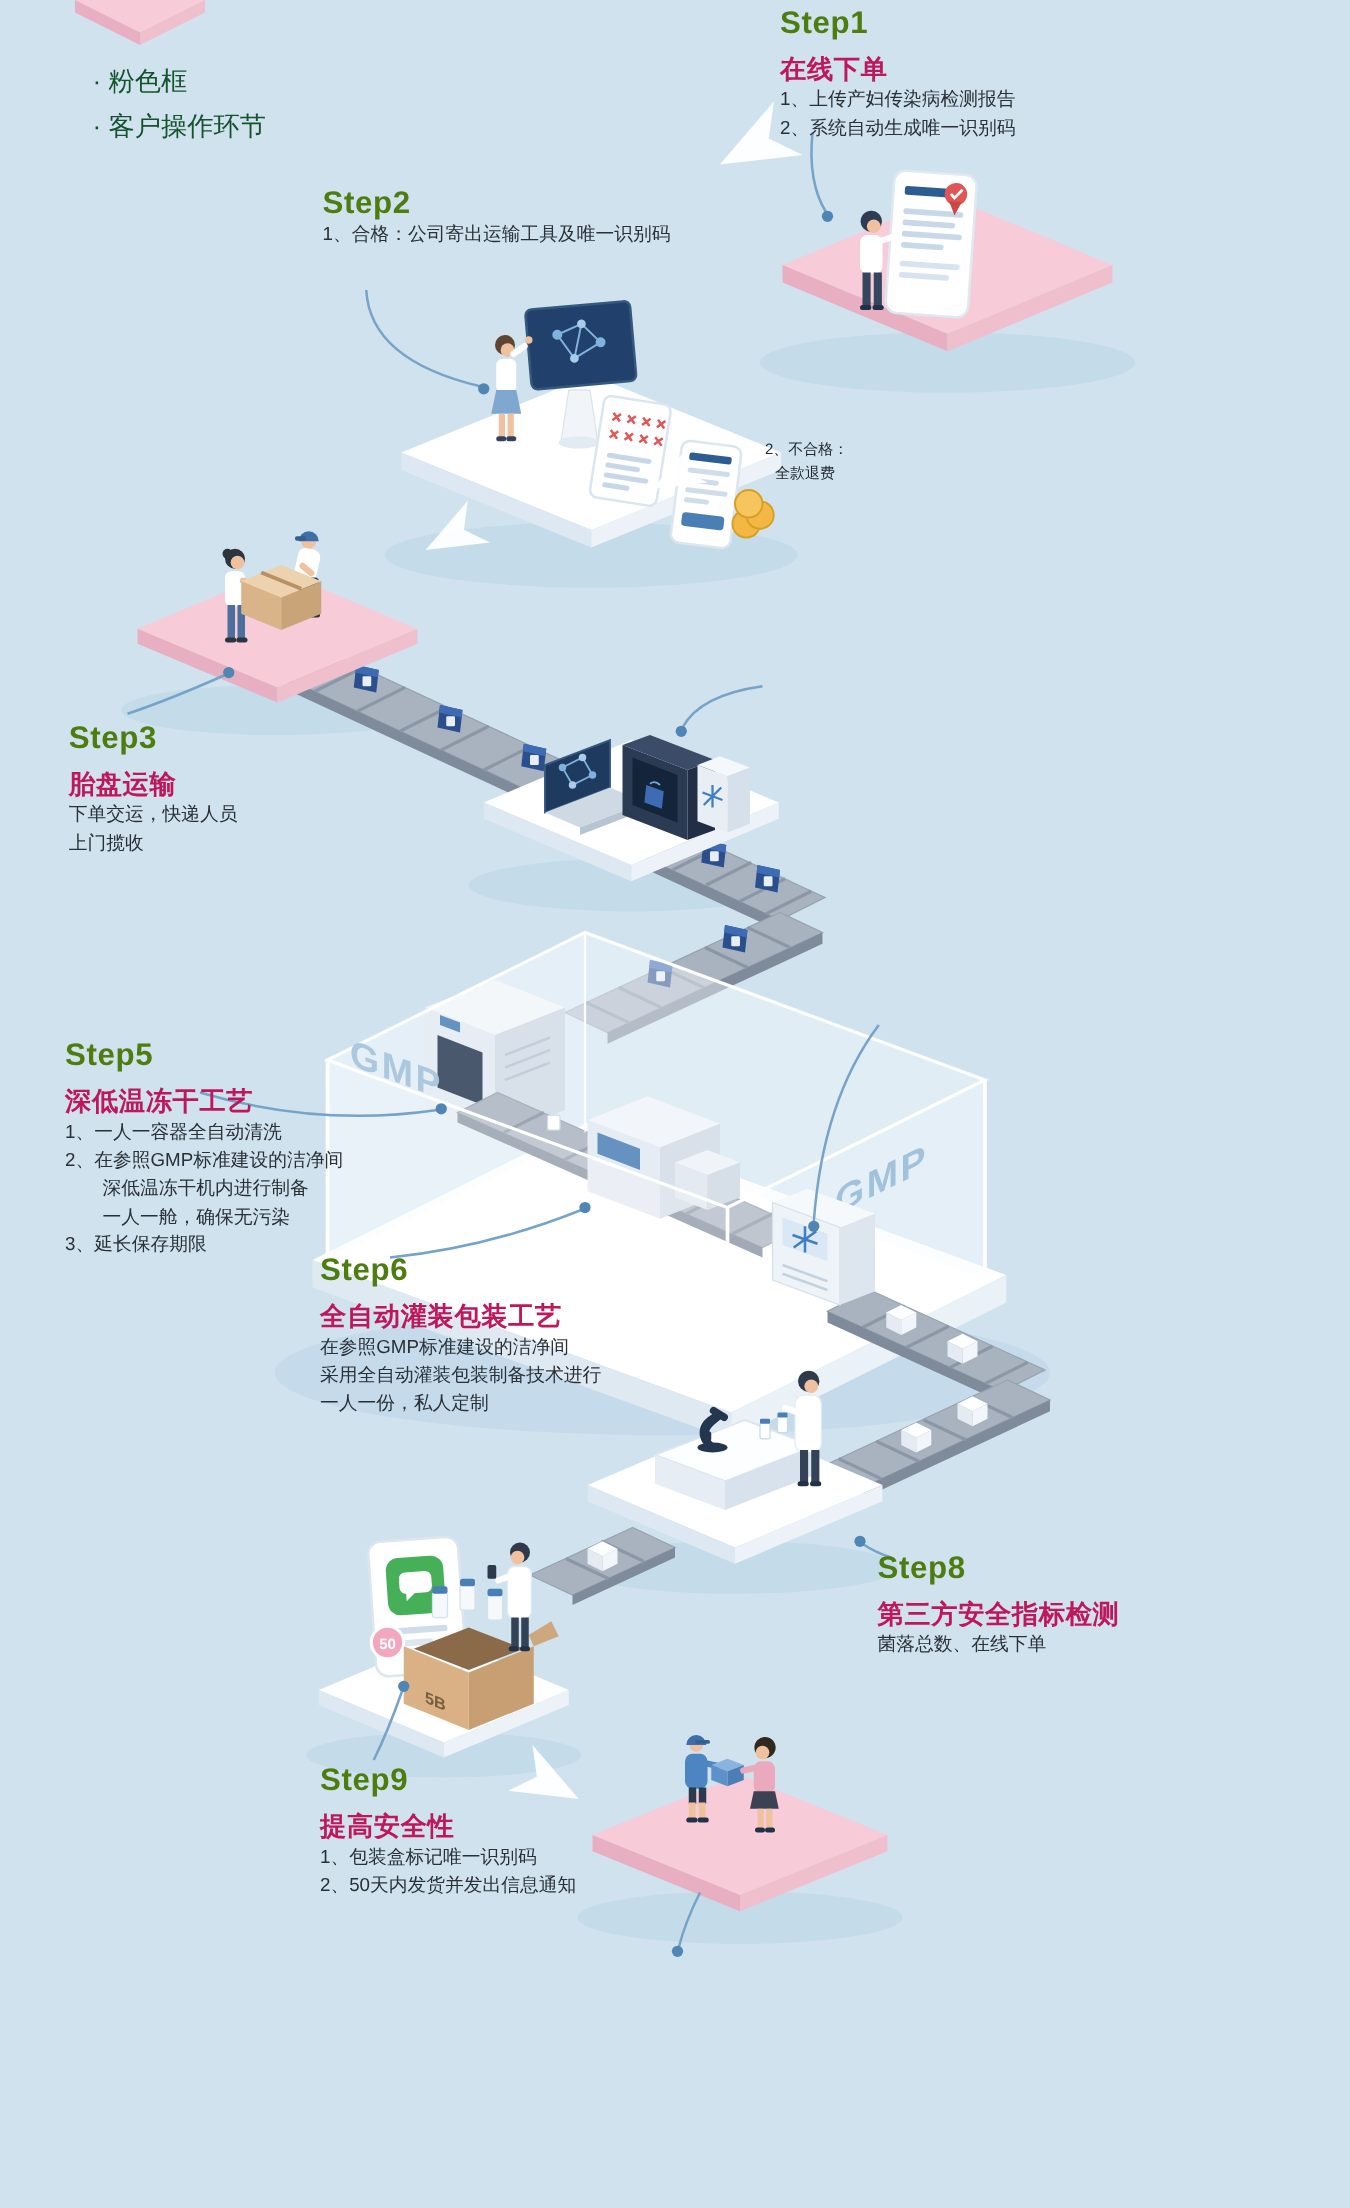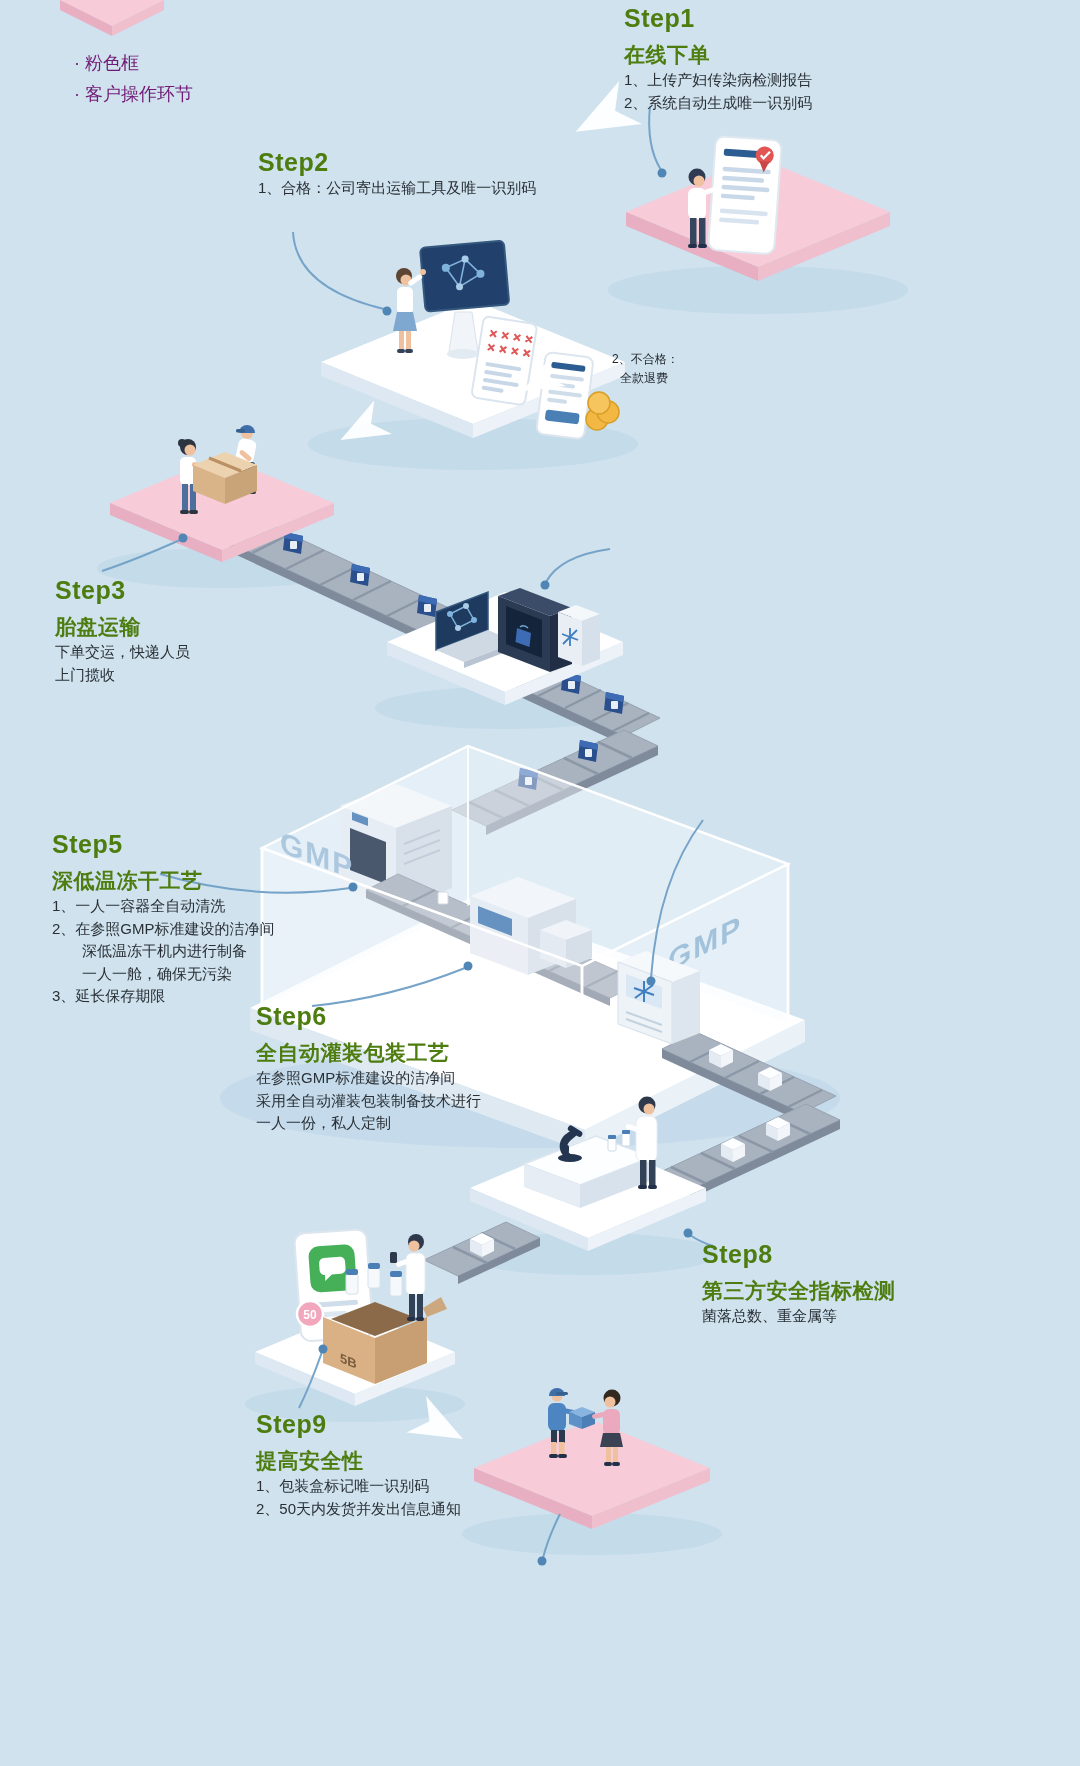--- a/index.html
+++ b/index.html
@@ -2,23 +2,23 @@
 <html><head>
 <meta charset="utf-8">
 <style>
   *{margin:0;padding:0;box-sizing:border-box}
   html,body{background:#cfe2ee}
   .canvas{position:relative;width:1080px;height:1766px;background:#cfe2ee;overflow:hidden;
           font-family:"Liberation Sans","DejaVu Sans",sans-serif}
   svg.illustration{position:absolute;left:0;top:0}
   svg text{font-family:"Liberation Sans","DejaVu Sans",sans-serif}
   .txt{position:absolute}
-  .legend{font-size:18px;color:#701a75;line-height:1.7}
+  .legend{font-size:21px;color:#14532d;line-height:1.7}
   .step-label{font-size:25px;font-weight:700;color:#4d7c0f;letter-spacing:.5px}
-  .step-title{font-size:21px;font-weight:700;color:#4d7c0f;margin-top:8px;letter-spacing:.5px}
+  .step-title{font-size:21px;font-weight:700;color:#be185d;margin-top:8px;letter-spacing:.5px}
   .step-lines{font-size:15px;color:#2a3036;line-height:1.5;margin-top:0}
   .step-lines div{white-space:nowrap}
   .ind{padding-left:30px}
   .fail-note{font-size:12px;color:#23282e;line-height:1.55}
   .fail-note div{white-space:nowrap}
   .fail-note .ind-sm{padding-left:8px}
 </style>
 </head>
 <body>
 
@@ -581,21 +581,21 @@
     <div>采用全自动灌装包装制备技术进行</div>
     <div>一人一份，私人定制</div>
   </div>
 </div>
 
 
 <div class="txt" style="left:702px;top:1240px">
   <div class="step-label">Step8</div>
   <div class="step-title">第三方安全指标检测</div>
   <div class="step-lines">
-    <div>菌落总数、重金属等</div>
+    <div>菌落总数、在线下单</div>
   </div>
 </div>
 
 <div class="txt" style="left:256px;top:1410px">
   <div class="step-label">Step9</div>
   <div class="step-title">提高安全性</div>
   <div class="step-lines">
     <div>1、包装盒标记唯一识别码</div>
     <div>2、50天内发货并发出信息通知</div>
   </div>

